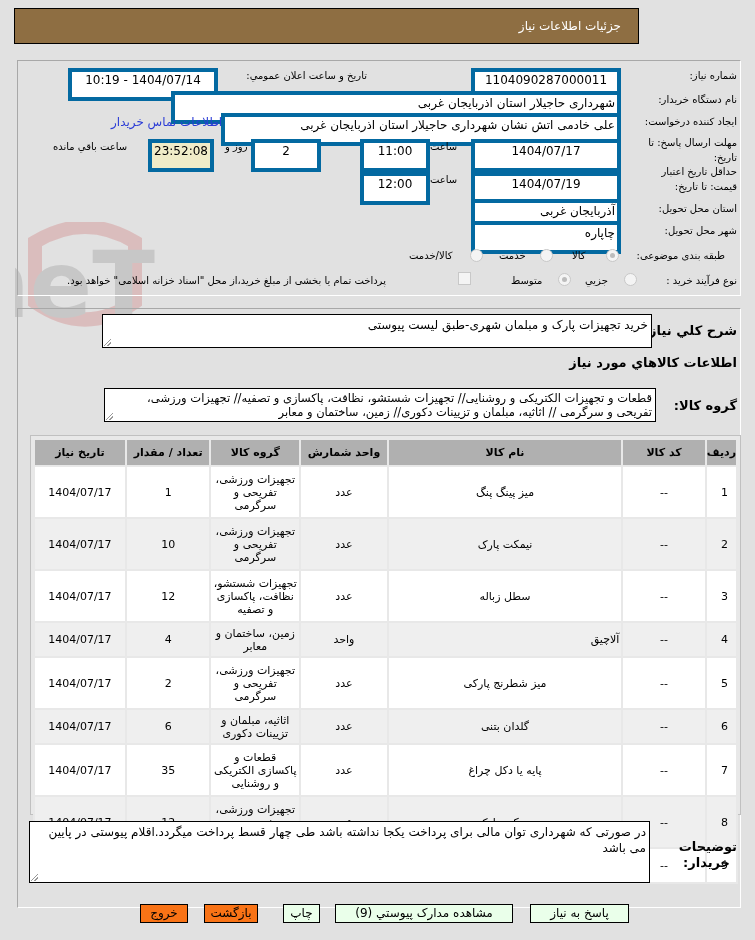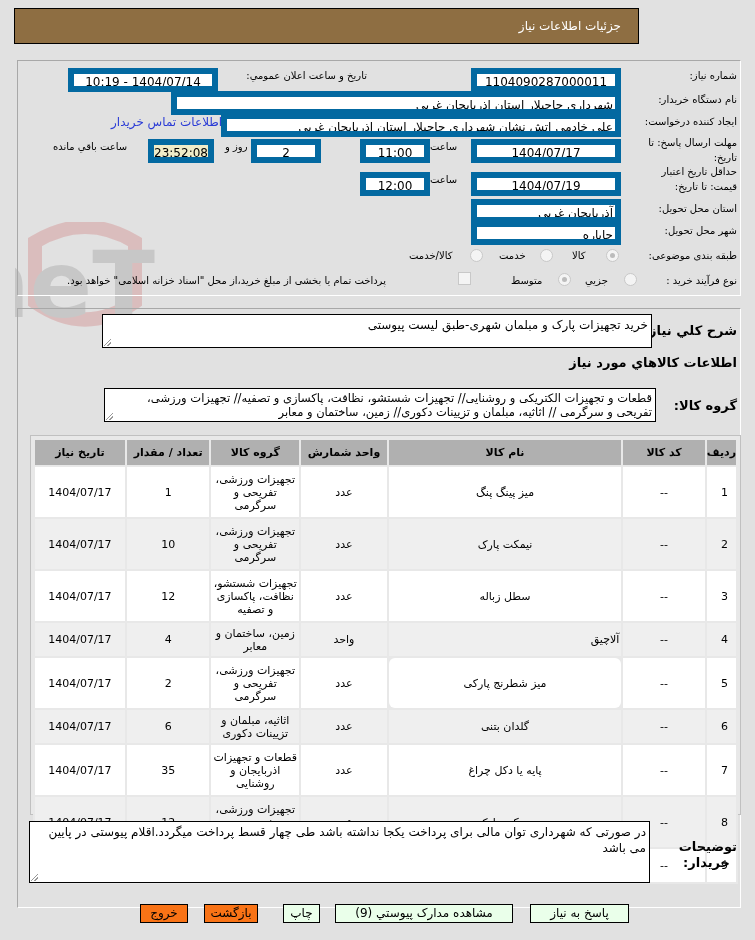--- a/index.html
+++ b/index.html
@@ -4,21 +4,21 @@
 <style>
   * { box-sizing: border-box; margin: 0; padding: 0; }
   html, body { width: 755px; height: 940px; background: #e1e1e1; overflow: hidden; }
   body { font-family: "DejaVu Sans", "Liberation Sans", sans-serif; font-size: 12px; color: #000; position: relative; direction: rtl; }
   .title-bar { position: absolute; left: 10px; top: 8px; width: 512px; height: 36px; background: #8e6e42; border: 1px solid #000; }
   .title-bar span { position: absolute; right: 17px; top: 10px; color: #fff; font-size: 12px; }
 
   .panel { position: absolute; border: 1px solid #a8a8a8; border-right-color: #fff; border-bottom-color: #fff; }
 
   .lbl { position: absolute; font-size: 10px; white-space: nowrap; direction: rtl; }
-  .box { position: absolute; background: #fff; border: 6px solid #0369a1; font-size: 12px; height: 24px; line-height: 16px; white-space: nowrap; overflow: hidden; }
+  .box { position: absolute; background: #fff; border: 4px solid #0369a1; font-size: 12px; height: 33px; line-height: 16px; white-space: nowrap; overflow: hidden; }
   .box.center { text-align: center; }
   .box.rtl { direction: rtl; text-align: right; padding-right: 2px; }
   .box.yellow { background: #f0ecc8; }
   .link { position: absolute; color: #2a3bd6; font-size: 12px; white-space: nowrap; }
 
   .radio { position: absolute; width: 13px; height: 13px; border-radius: 50%; border: 1px solid #c8c8c8; background: #f4f4f4; }
   .radio.checked::after { content: ""; position: absolute; left: 3px; top: 3px; width: 5px; height: 5px; border-radius: 50%; background: #bcbcbc; }
   .checkbox { position: absolute; width: 13px; height: 13px; border: 1px solid #c8c8c8; background: #f4f4f4; }
 
   .textarea { position: absolute; background: #fff; border: 1px solid #000; font-size: 12px; direction: rtl; text-align: right; padding: 2px 3px; line-height: 16px; }
@@ -80,21 +80,21 @@
 <div class="box center" style="left:471px; top:172px; width:150px;">1404/07/19</div>
 <span class="lbl" style="left:430px; top:174px;">ساعت</span>
 <div class="box center" style="left:360px; top:172px; width:70px;">12:00</div>
 
 <span class="lbl" style="right:18px; top:203px;">استان محل تحویل:</span>
 <div class="box rtl" style="left:471px; top:199px; width:150px;">آذربایجان غربی</div>
 
 <span class="lbl" style="right:18px; top:225px;">شهر محل تحویل:</span>
 <div class="box rtl" style="left:471px; top:221px; width:150px;">چاپاره</div>
 
-<span class="lbl" style="right:18px; top:250px;">طبقه بندی موضوعی:</span>
+<span class="lbl" style="right:30px; top:250px;">طبقه بندی موضوعی:</span>
 <span class="radio checked" style="left:606px; top:249px;"></span>
 <span class="lbl" style="left:572px; top:250px;">کالا</span>
 <span class="radio" style="left:540px; top:249px;"></span>
 <span class="lbl" style="left:499px; top:250px;">خدمت</span>
 <span class="radio" style="left:470px; top:249px;"></span>
 <span class="lbl" style="left:409px; top:250px;">کالا/خدمت</span>
 
 <span class="lbl" style="right:18px; top:275px;">نوع فرآیند خرید :</span>
 <span class="radio" style="left:624px; top:273px;"></span>
 <span class="lbl" style="left:585px; top:275px;">جزیي</span>
@@ -174,41 +174,41 @@
         <td style="height: 33px;">--</td>
         <td style="height: 33px; text-align: right;">آلاچیق</td>
         <td style="height: 33px;">واحد</td>
         <td style="height: 33px;">زمین، ساختمان و معابر</td>
         <td style="height: 33px;">4</td>
         <td style="height: 33px;">1404/07/17</td>
       </tr>
       <tr>
         <td class="rowno" style="height: 50px;">5</td>
         <td style="height: 50px;">--</td>
-        <td style="height: 50px; border-radius: 6px;">میز شطرنج پارکی</td>
+        <td style="height: 50px;">میز شطرنج پارکی</td>
         <td style="height: 50px;">عدد</td>
         <td style="height: 50px;">تجهیزات ورزشی، تفریحی و سرگرمی</td>
         <td style="height: 50px;">2</td>
         <td style="height: 50px;">1404/07/17</td>
       </tr>
       <tr class="alt">
         <td class="rowno" style="height: 33px;">6</td>
         <td style="height: 33px;">--</td>
         <td style="height: 33px;">گلدان بتنی</td>
         <td style="height: 33px;">عدد</td>
         <td style="height: 33px;">اثاثیه، مبلمان و تزیینات دکوری</td>
         <td style="height: 33px;">6</td>
         <td style="height: 33px;">1404/07/17</td>
       </tr>
       <tr>
         <td class="rowno" style="height: 50px;">7</td>
         <td style="height: 50px;">--</td>
         <td style="height: 50px;">پایه یا دکل چراغ</td>
         <td style="height: 50px;">عدد</td>
-        <td style="height: 50px;">قطعات و تجهیزات اذربایجان و روشنایی</td>
+        <td style="height: 50px;">قطعات و پاکسازی الکتریکی و روشنایی</td>
         <td style="height: 50px;">35</td>
         <td style="height: 50px;">1404/07/17</td>
       </tr>
       <tr class="alt">
         <td class="rowno" style="height: 50px;">8</td>
         <td style="height: 50px;">--</td>
         <td style="height: 50px;">نیمکت پارک</td>
         <td style="height: 50px;">عدد</td>
         <td style="height: 50px;">تجهیزات ورزشی، تفریحی و سرگرمی</td>
         <td style="height: 50px;">12</td>

